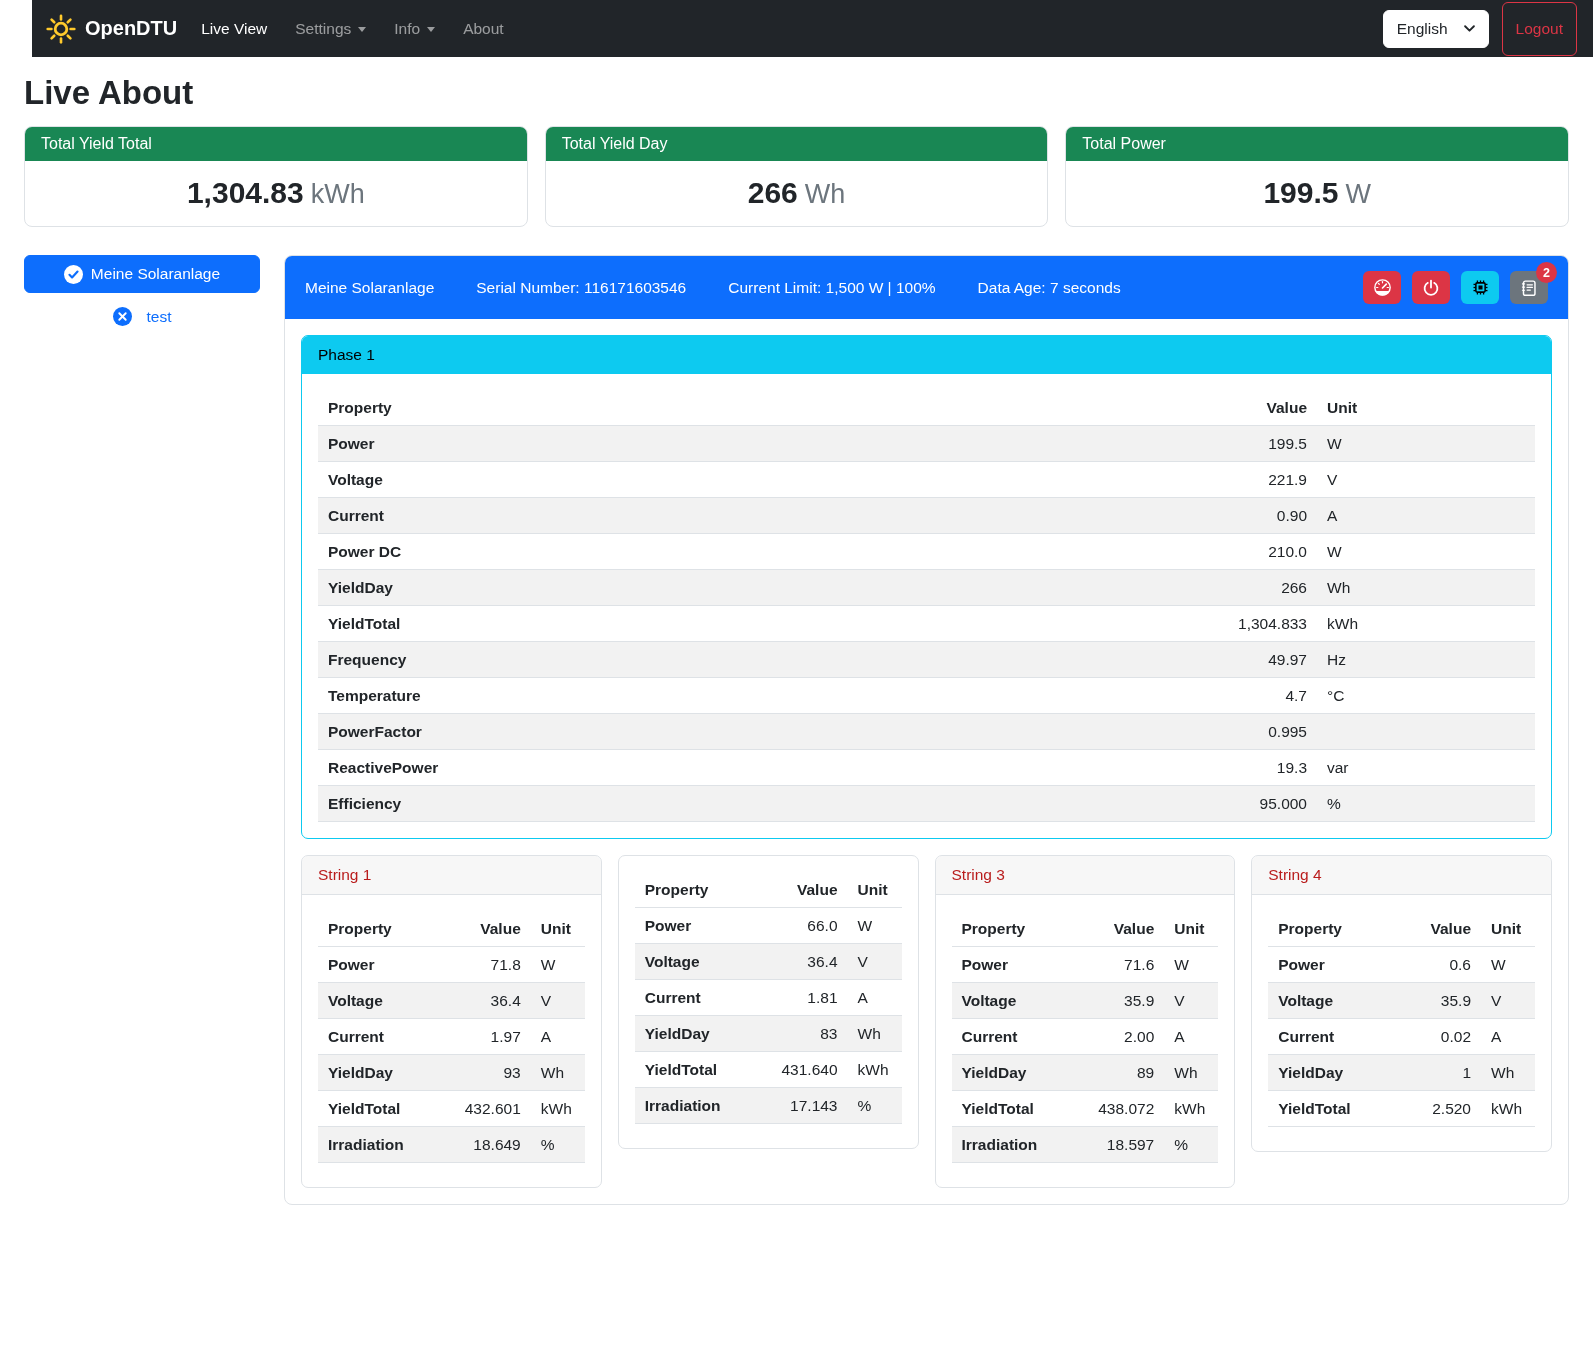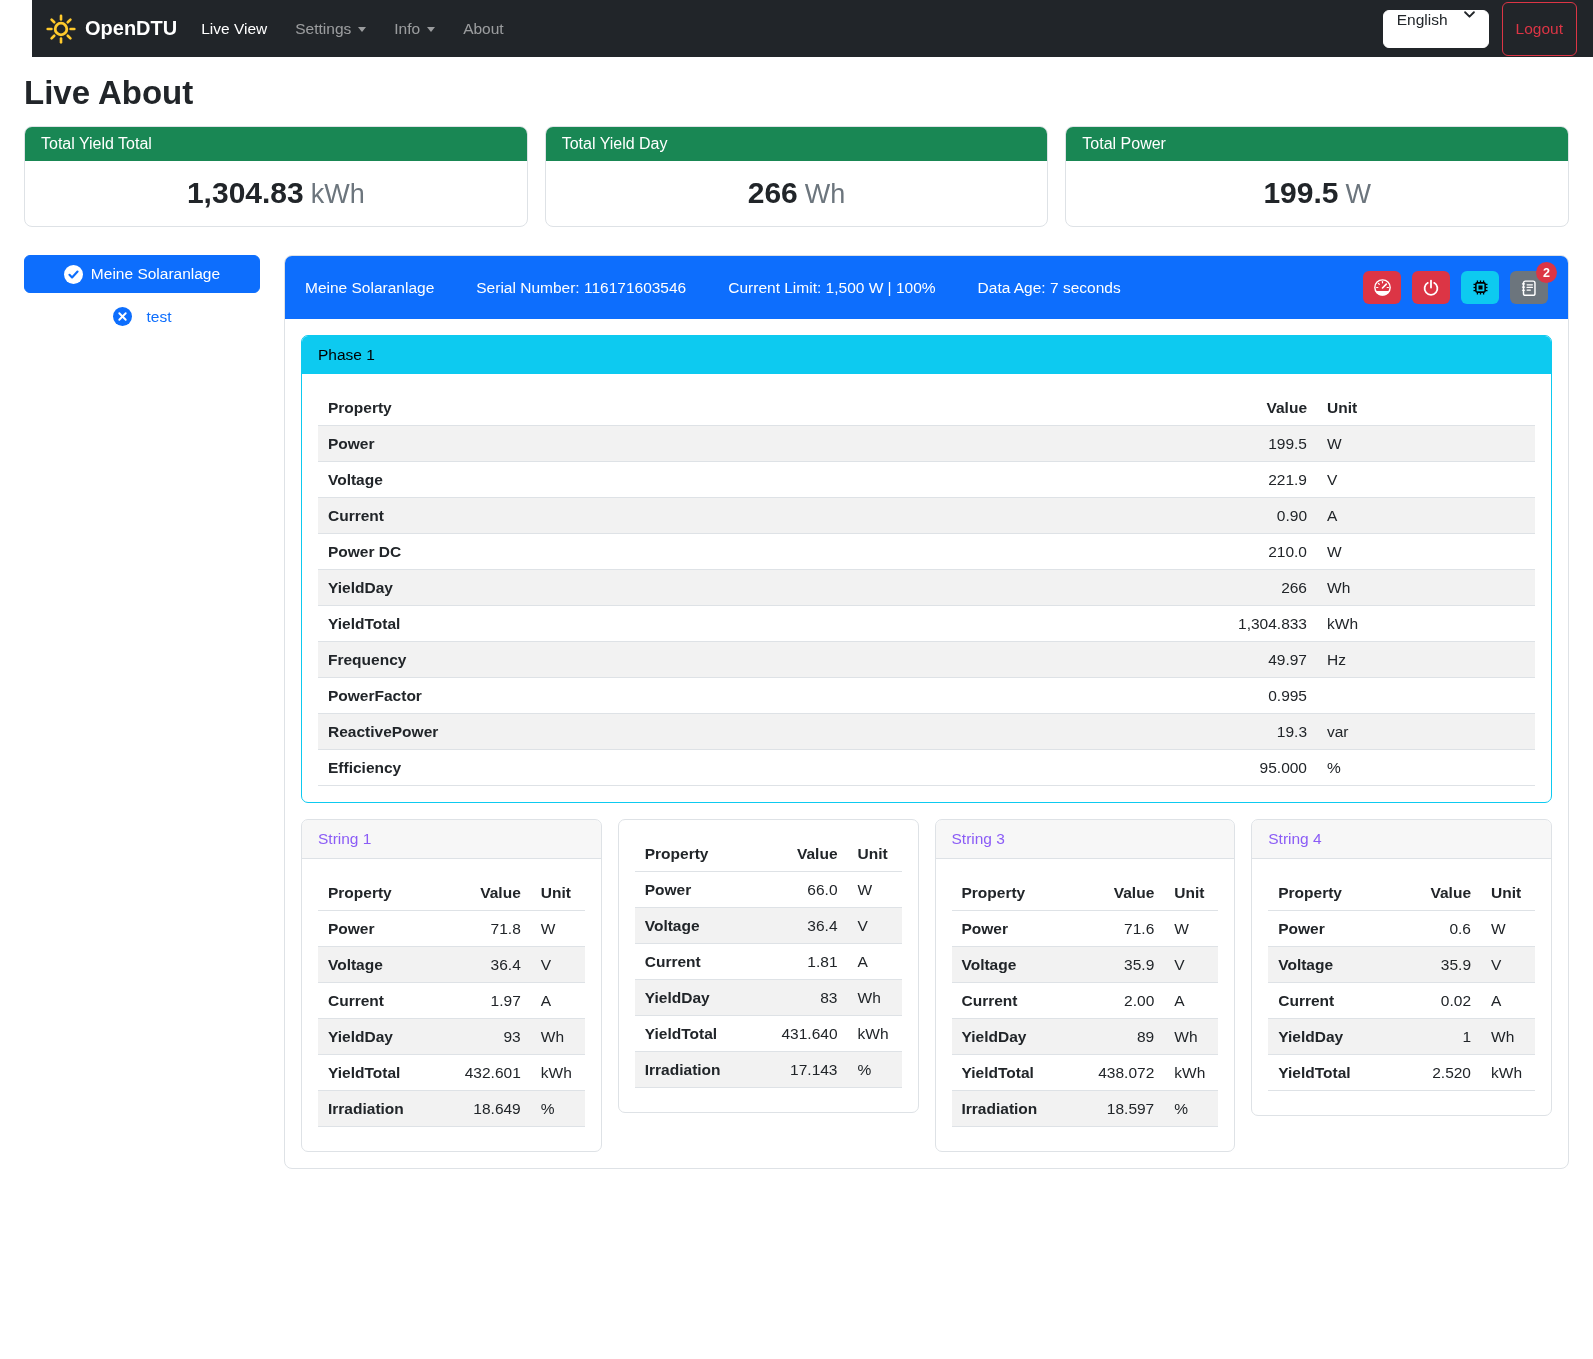--- a/index.html
+++ b/index.html
@@ -7,21 +7,21 @@
   body { font-family: "Liberation Sans", "DejaVu Sans", sans-serif; color: #212529; }
 
   
   .navbar { height: 57px; background: var(--navbar_bg, #212529); display: flex; align-items: center; padding: 0 16px 0 14px; margin-left: 32px; }
   .brand { display: flex; align-items: center; gap: 9px; color: #fff; font-size: 20px; font-weight: 700; cursor: pointer; }
   .nav-links { display: flex; align-items: center; margin-left: 10px; }
   .nav-link { color: rgba(255,255,255,.55); font-size: 15.5px; padding: 8px 14px; cursor: pointer; display: flex; align-items: center; gap: 7px; }
   .nav-link.active { color: #fff; }
   .caret { width: 0; height: 0; border-left: 4.5px solid transparent; border-right: 4.5px solid transparent; border-top: 5px solid currentColor; display: inline-block; margin-top: 2px; }
   .nav-right { margin-left: auto; display: flex; gap: 13px; align-items: center; }
-  .lang-select { background: #fff; border: 1px solid #fff; border-radius: 6px; height: 38px; padding: 0 13px; display: flex; align-items: flex-start; gap: 16px; font-size: 15.5px; color: #212529; cursor: pointer; }
+  .lang-select { background: #fff; border: 1px solid #fff; border-radius: 6px; height: 38px; padding: 0 13px; display: flex; align-items: center; gap: 16px; font-size: 15.5px; color: #212529; cursor: pointer; }
   .logout-btn { height: 54px; padding: 0 13px; border: 1px solid var(--danger, #dc3545); color: var(--danger, #dc3545); background: transparent; border-radius: 6px; font-size: 15.5px; cursor: pointer; font-family: inherit; }
 
   
   .container { padding: 0 24px; }
   h1.page-title { font-size: 33px; font-weight: 600; margin: 17px 0 14px; color: #212529; }
 
   .summary-row { display: flex; gap: 17px; margin-bottom: 28px; }
   .s-card { flex: 1; border: 1px solid var(--border, #dee2e6); border-radius: 8px; background: #fff; overflow: hidden; }
   .s-card-header { background: var(--success, #198754); color: #fff; padding: 8px 16px; font-size: 16px; }
   .s-card-body { padding: 15px 16px 16px; text-align: center; }
@@ -54,21 +54,21 @@
   .data-table .val { text-align: right; }
   .phase-table .val { width: 160px; }
   .phase-table .unit { width: 218px; }
   .string-table .val { width: 90px; }
   .string-table .unit { width: 54px; }
   .stripe-odd tbody tr:nth-child(odd) { background: var(--stripe, #f2f2f2); }
   .stripe-even tbody tr:nth-child(even) { background: var(--stripe, #f2f2f2); }
 
   .strings-row { display: flex; gap: 16px; align-items: flex-start; }
   .string-card { flex: 1; border: 1px solid var(--border, #dee2e6); border-radius: 7px; background: #fff; }
-  .string-header { background: rgba(0,0,0,.03); border-bottom: 1px solid var(--border, #dee2e6); padding: 10px 16px; font-size: 15.5px; color: #8b5cf6; border-radius: 7px 7px 0 0; }
+  .string-header { background: rgba(0,0,0,.03); border-bottom: 1px solid var(--border, #dee2e6); padding: 10px 16px; font-size: 15.5px; color: #b91c1c; border-radius: 7px 7px 0 0; }
   .string-body { padding: 16px 16px 24px; }
 </style>
 </head>
 <body>
 
 <nav class="navbar">
   <div class="brand">
     <span style="display:flex;">
       <svg width="30" height="30" viewBox="0 0 16 16">
         <g stroke="#ffca2c" stroke-width="1.4" stroke-linecap="round">
@@ -276,20 +276,25 @@
                     <td class="prop">YieldTotal</td>
                     <td class="val">1,304.833</td>
                     <td class="unit">kWh</td>
                   </tr>
                   <tr>
                     <td class="prop">Frequency</td>
                     <td class="val">49.97</td>
                     <td class="unit">Hz</td>
                   </tr>
                   <tr>
+                    <td class="prop">Temperature</td>
+                    <td class="val">4.7</td>
+                    <td class="unit">°C</td>
+                  </tr>
+                  <tr>
                     <td class="prop">PowerFactor</td>
                     <td class="val">0.995</td>
                     <td class="unit"></td>
                   </tr>
                   <tr>
                     <td class="prop">ReactivePower</td>
                     <td class="val">19.3</td>
                     <td class="unit">var</td>
                   </tr>
                   <tr>

